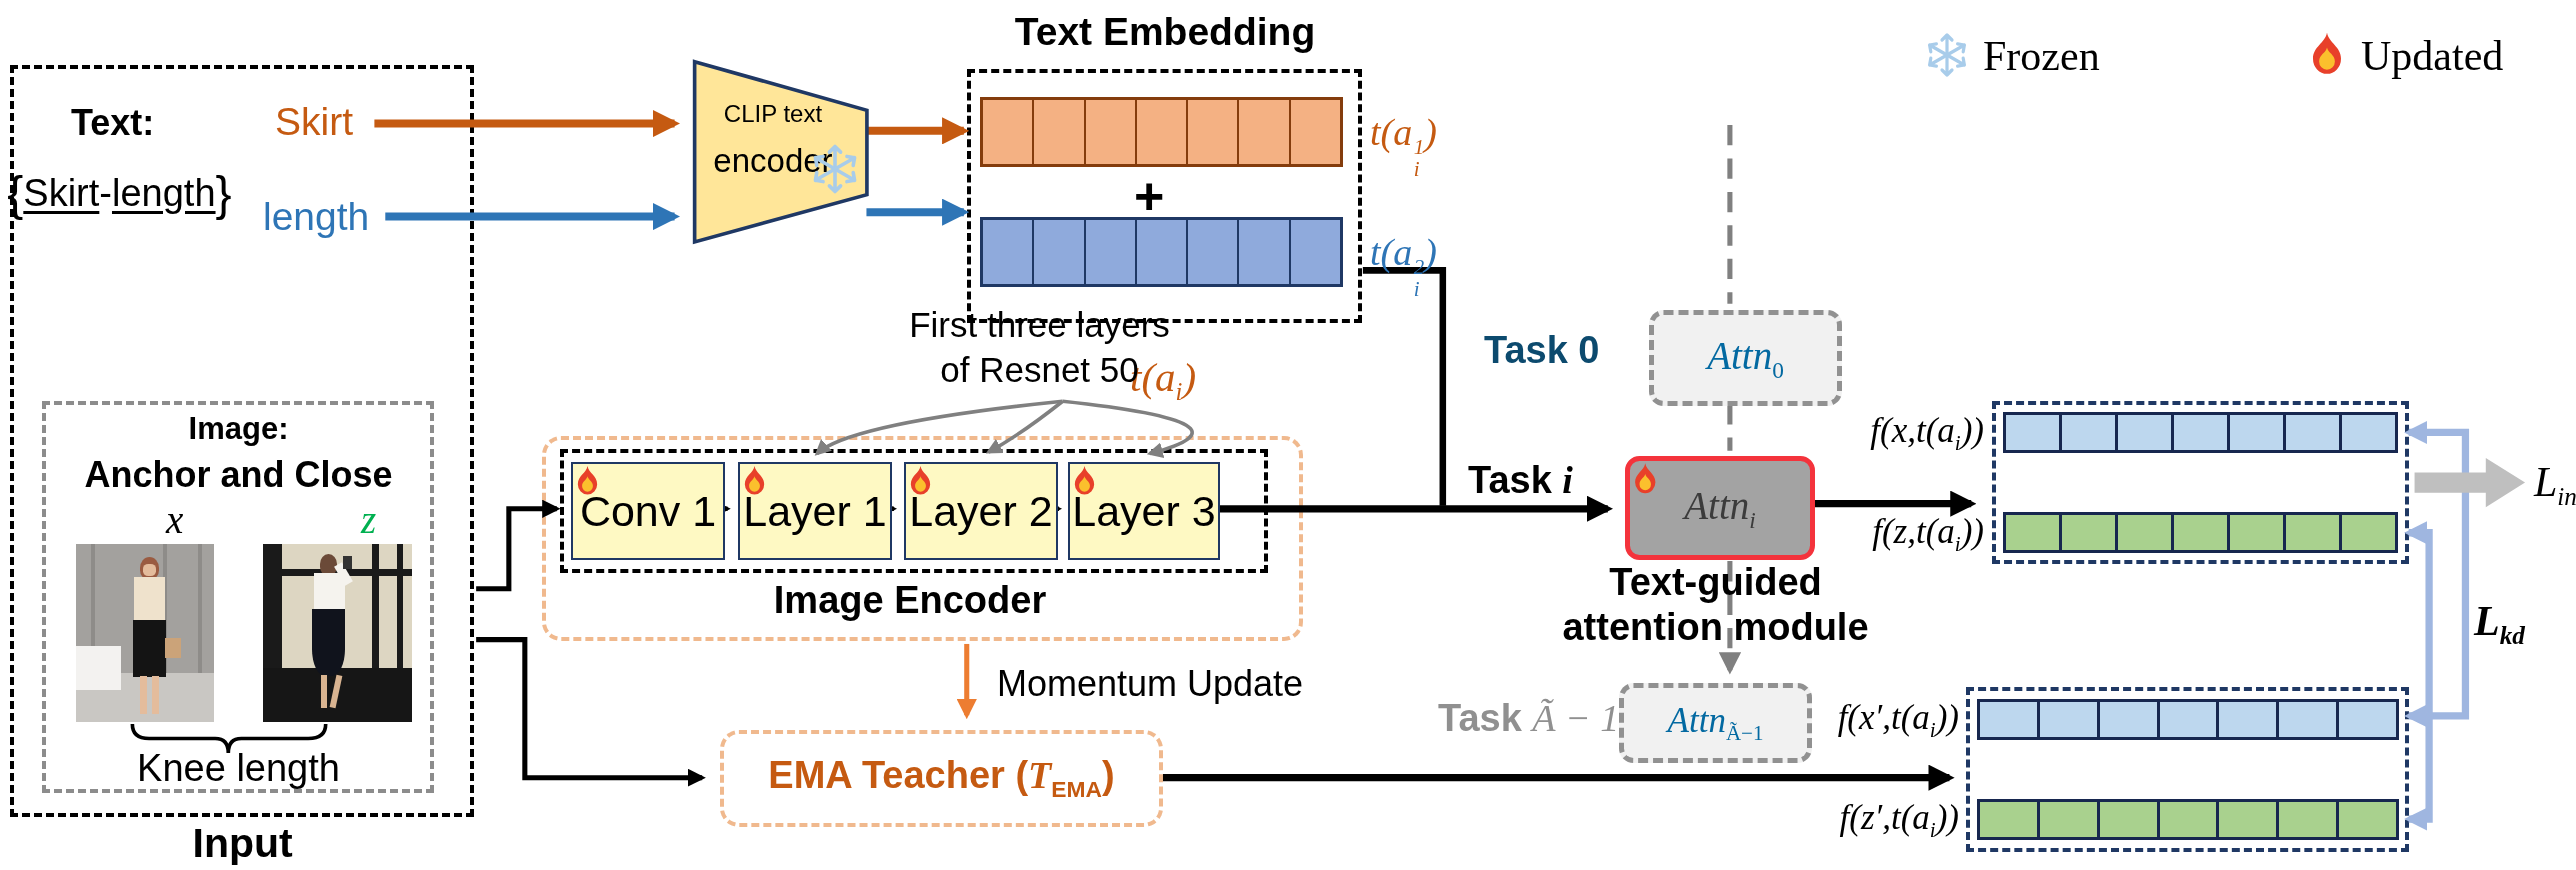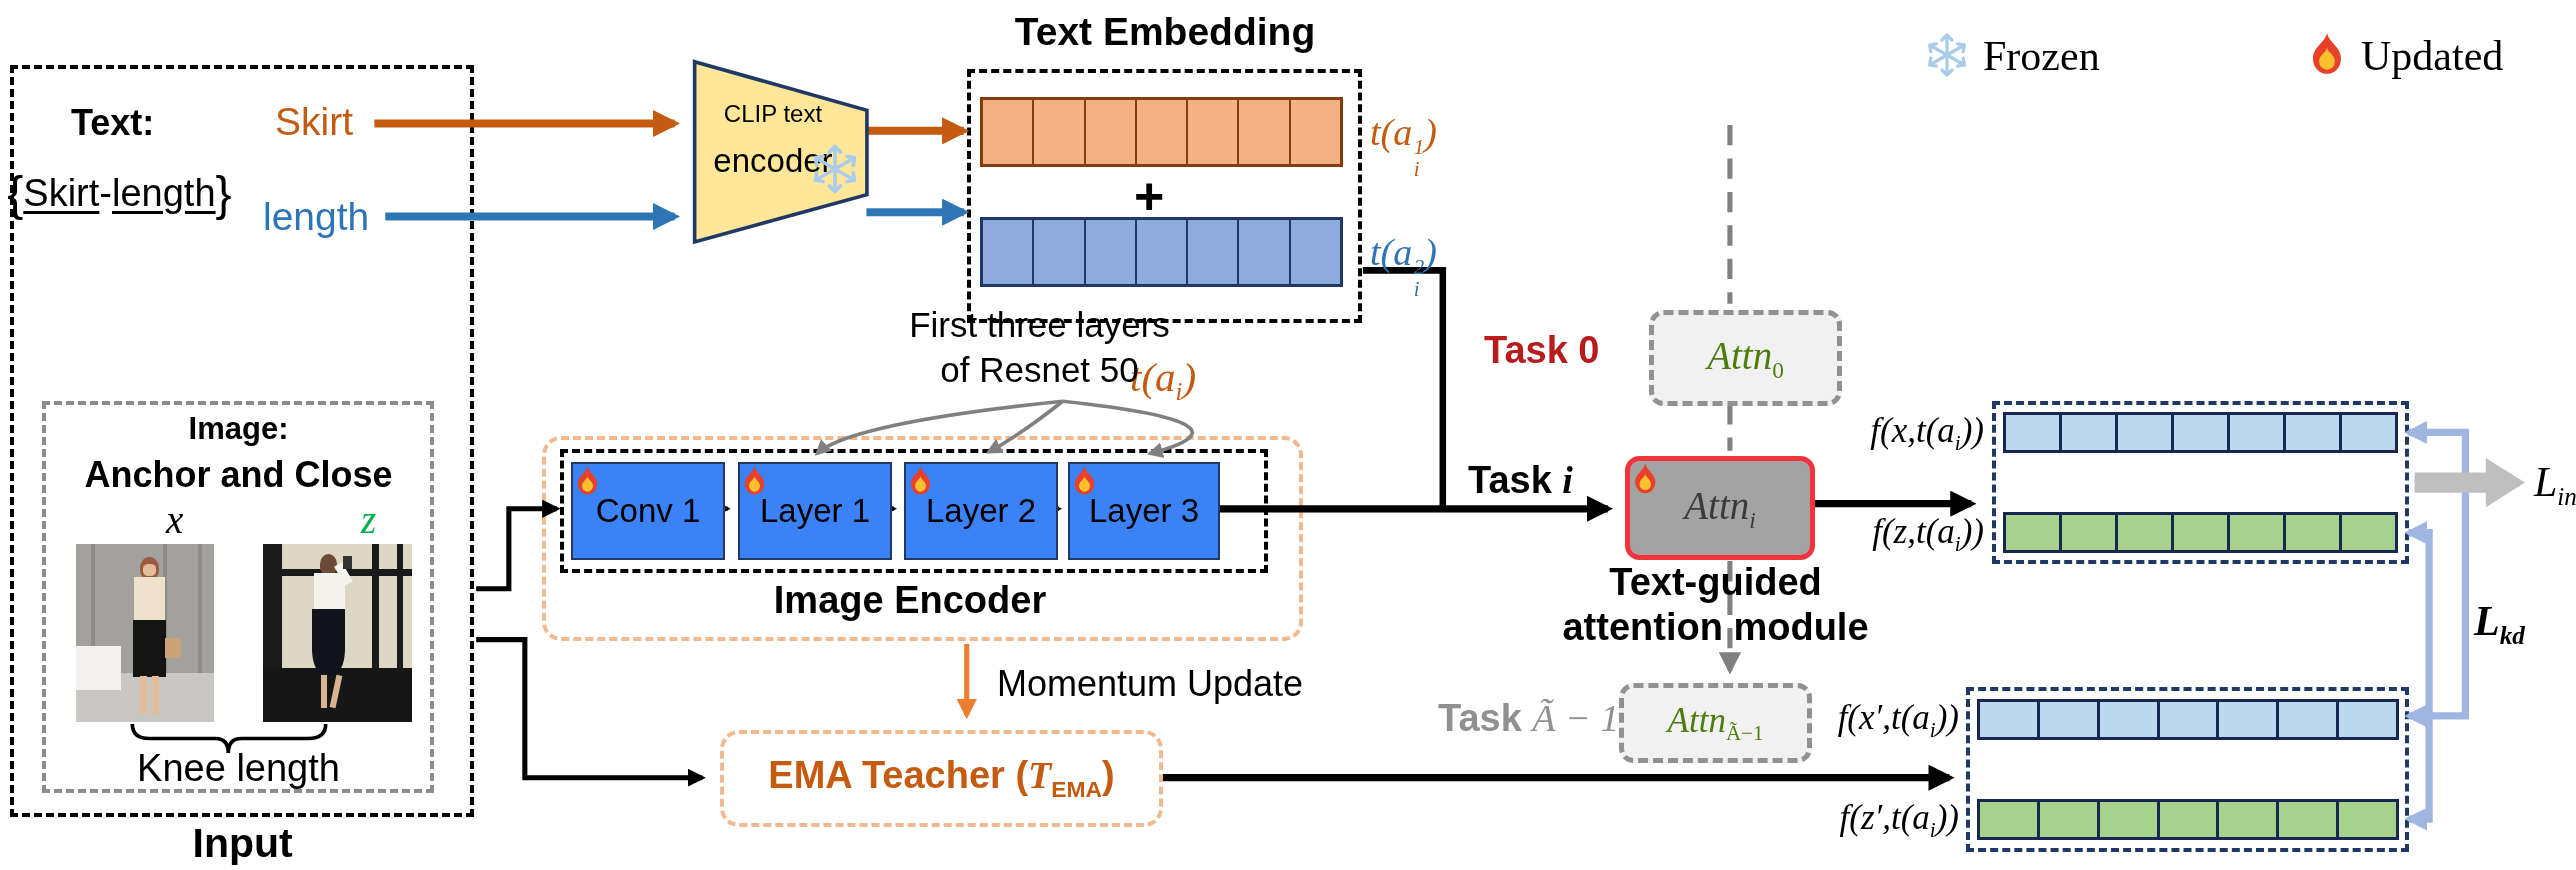--- a/index.html
+++ b/index.html
@@ -8,26 +8,26 @@
   .abs{position:absolute;}
   .ctr{text-align:center;}
   .serif{font-family:"Liberation Serif",serif;font-style:italic;}
   .bold{font-weight:bold;}
   
   .dash-black{border:4.4px dashed #000;}
   .dash-gray{border:4.4px dashed #8C8C8C;}
   .dash-tan{border:4.4px dashed #F0B98E;border-radius:19px;}
   .dash-navy{border:4.4px dashed #1F3864;}
   
-  .block{background:#3b82f6;border:2.9px solid #1F3864;display:flex;align-items:center;justify-content:center;gap:5.8px;font-size:33px;}
+  .block{background:#fef9c3;border:2.9px solid #1F3864;display:flex;align-items:center;justify-content:center;gap:5.8px;font-size:43px;}
   
   .attn-gray{background:#F1F1F1;border:5.1px dashed #919191;border-radius:14.5px;display:flex;align-items:center;justify-content:center;}
   .attn-red{background:#a3a3a3;border:5.1px solid #F4333C;border-radius:14.5px;display:flex;align-items:center;justify-content:center;gap:7.3px;}
   .attn-txt{font-family:"Liberation Serif",serif;font-style:italic;font-size:39px;}
-  .gray-txt{color:#4d7c0f;}
+  .gray-txt{color:#0369a1;}
   
   .cellrow{display:flex;box-sizing:border-box;}
   .cellrow span{flex:1;box-sizing:border-box;}
   .row-orange{border:3.6px solid #843C0C;background:#F4B183;}
   .row-orange span{border-right:2.9px solid #843C0C;}
   .row-blue{border:3.6px solid #1F3864;background:#8FAADC;}
   .row-blue span{border-right:2.9px solid #1F3864;}
   .row-lblue{border:3.6px solid #17274F;background:#BDD7EE;}
   .row-lblue span{border-right:3.6px solid #17274F;}
   .row-green{border:3.6px solid #17274F;background:#A9D18E;}
@@ -241,21 +241,21 @@
   <div class="abs ctr lab" style="left:836px;top:305px;width:407px;font-size:35px;z-index:10;">First three layers</div>
   <div class="abs ctr lab" style="left:836px;top:350px;width:407px;font-size:35px;z-index:10;">of Resnet 50</div>
 
   <div class="abs lab" style="left:997px;top:663px;font-size:36px;z-index:10;">Momentum Update</div>
 
   <div class="abs dash-tan" style="left:720px;top:730px;width:435px;height:89px;z-index:2;"></div>
   <div class="abs ctr bold lab" style="left:720px;top:753px;width:443px;font-size:38px;color:#C55A11;z-index:10;">
     <span>EMA Teacher (</span><span class="serif">T</span><sub style="font-style:normal;">EMA</sub><span>)</span>
   </div>
 
-  <div class="abs bold lab gray-txt" style="left:1484px;top:329px;font-size:38px;color:#b91c1c;z-index:10;">
+  <div class="abs bold lab gray-txt" style="left:1484px;top:329px;font-size:38px;color:#0c4a6e;z-index:10;">
     <span>Task</span> <span>0</span>
   </div>
   <div class="abs attn-gray" style="left:1649px;top:310px;width:183px;height:86px;z-index:6;">
     <span class="attn-txt gray-txt"><span>Attn</span><sub style="font-style:normal;">0</sub></span>
   </div>
 
   <div class="abs bold lab" style="left:1468px;top:458px;font-size:38px;z-index:10;">
     <span>Task</span> <span class="serif">i</span>
   </div>
   <div class="abs attn-red" style="left:1625px;top:456px;width:180px;height:94px;z-index:6;">

